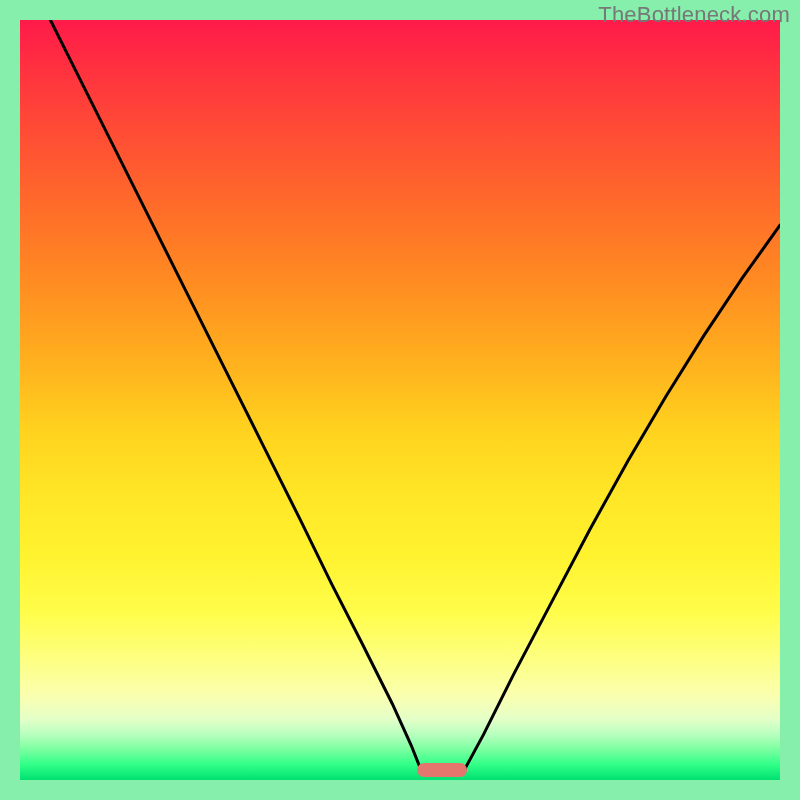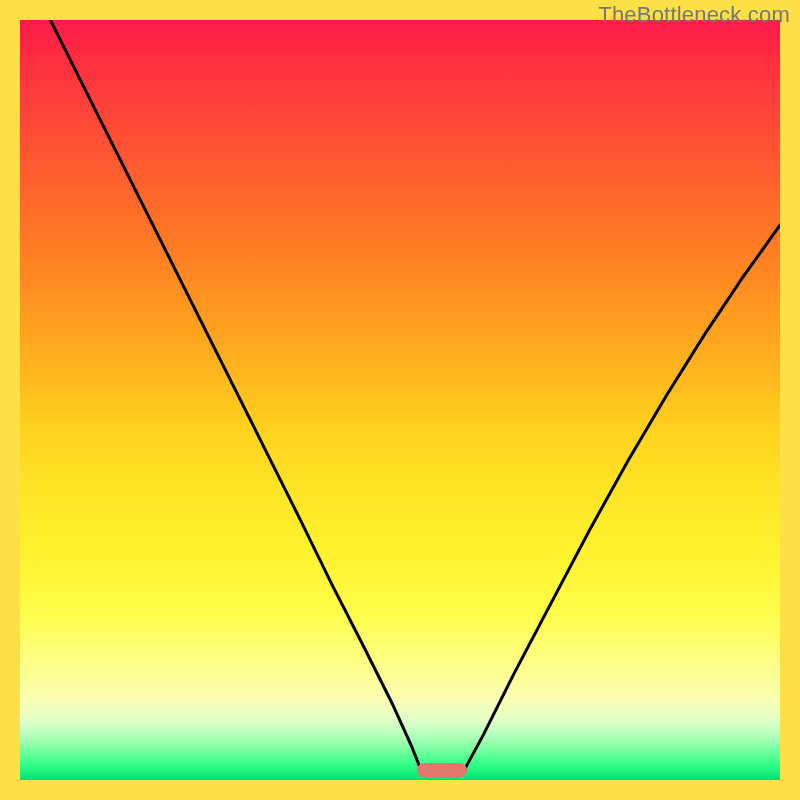--- a/index.html
+++ b/index.html
@@ -8,21 +8,21 @@
     width: 800px;
     height: 800px;
     background: #000;
     overflow: hidden;
     font-family: Arial, Helvetica, sans-serif;
   }
   .frame {
     position: relative;
     width: 800px;
     height: 800px;
-    background: #fde047;
+    background: #86efac;
   }
   .plot-area {
     position: absolute;
     left: 20px;
     top: 20px;
     width: 760px;
     height: 760px;
     background: linear-gradient(to bottom,
       #ff1a4a 0%,
       #ff3040 6%,

